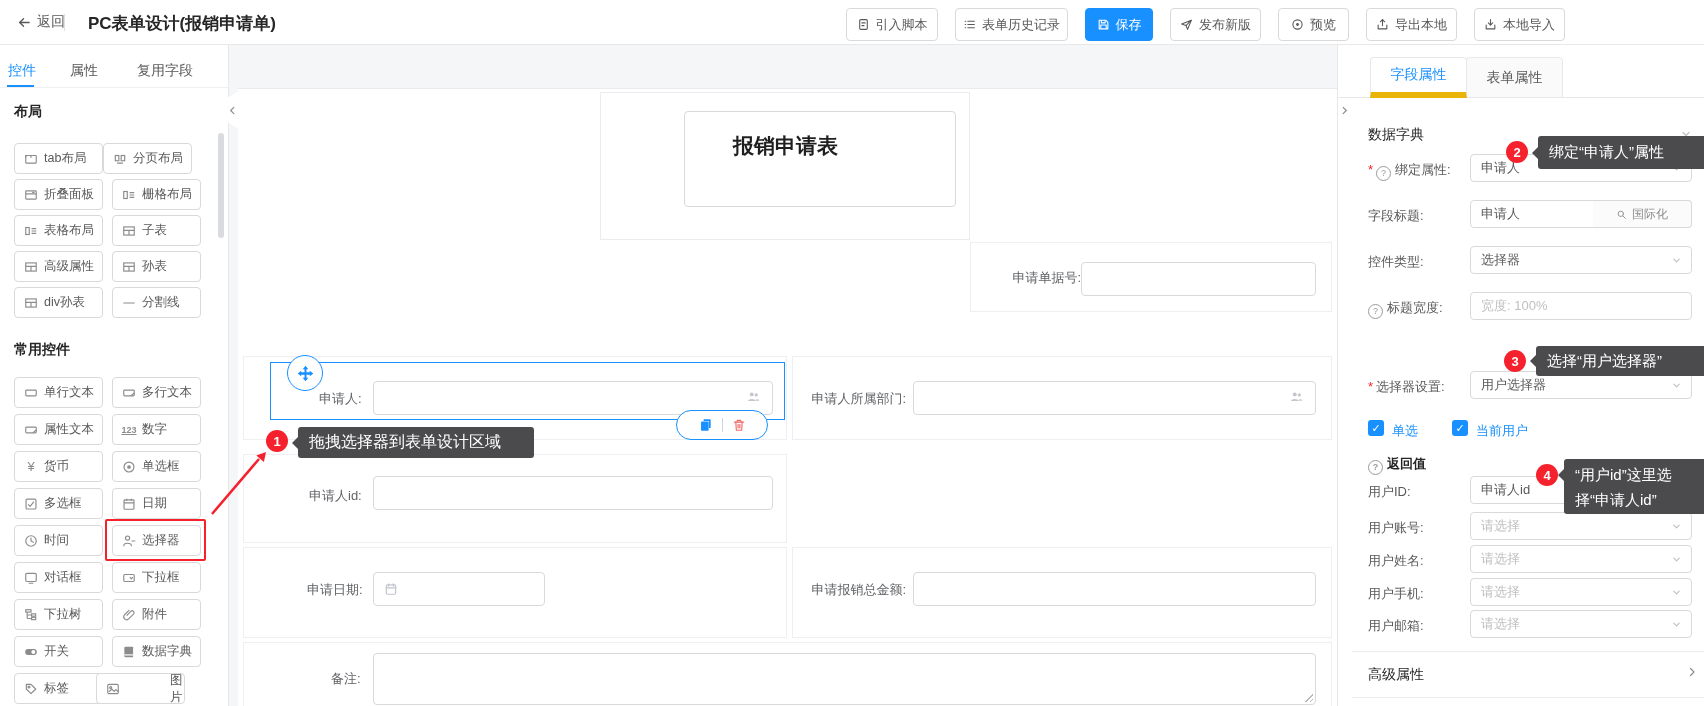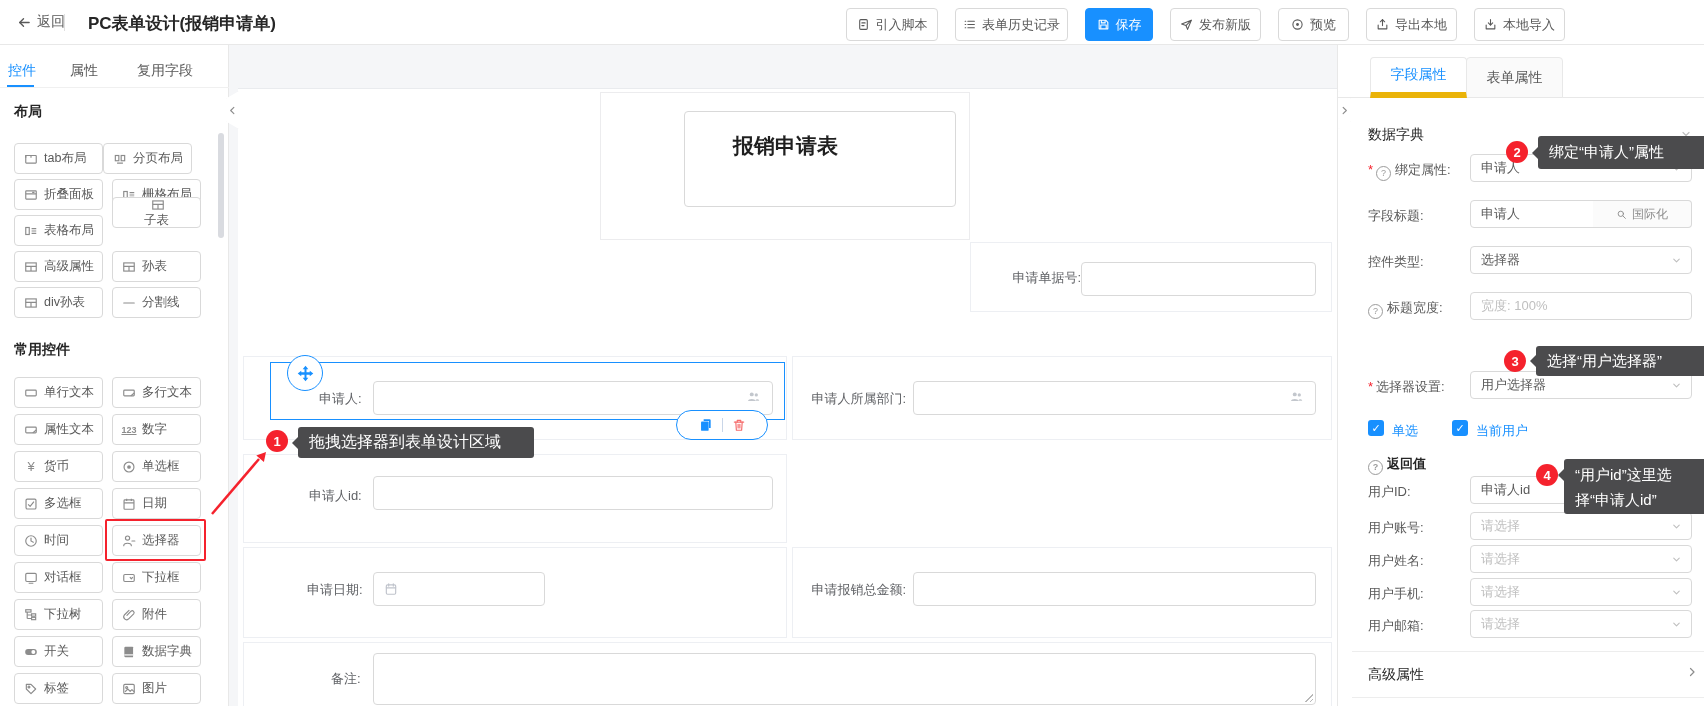--- a/index.html
+++ b/index.html
@@ -362,21 +362,21 @@
         <span>栅格布局</span>
       </div>
     <div class="sbtn" style="left:14px;top:170px;">
         <span class="ico">
           <svg width="14" height="14">
             <use href="#i-grid2"></use>
           </svg>
         </span>
         <span>表格布局</span>
       </div>
-    <div class="sbtn" style="left:112px;top:152px;flex-direction:column;">
+    <div class="sbtn" style="left:112px;top:170px;">
         <span class="ico">
           <svg width="14" height="14">
             <use href="#i-window"></use>
           </svg>
         </span>
         <span>子表</span>
       </div>
     <div class="sbtn" style="left:14px;top:206px;">
         <span class="ico">
           <svg width="14" height="14">
@@ -537,21 +537,21 @@
         <span>数据字典</span>
       </div>
     <div class="sbtn" style="left:14px;top:628px;">
         <span class="ico">
           <svg width="14" height="14">
             <use href="#i-tag"></use>
           </svg>
         </span>
         <span>标签</span>
       </div>
-    <div class="sbtn" style="left:112px;top:628px;">
+    <div class="sbtn" style="left:96px;top:628px;gap:44px;">
         <span class="ico">
           <svg width="14" height="14">
             <use href="#i-image"></use>
           </svg>
         </span>
         <span>图片</span>
       </div>
   </div>
 
   <div class="abs" style="left:105px;top:519px;width:101px;height:42px;border:2.5px solid #f5222d;border-radius:2px;z-index:25;pointer-events:none;"></div>

